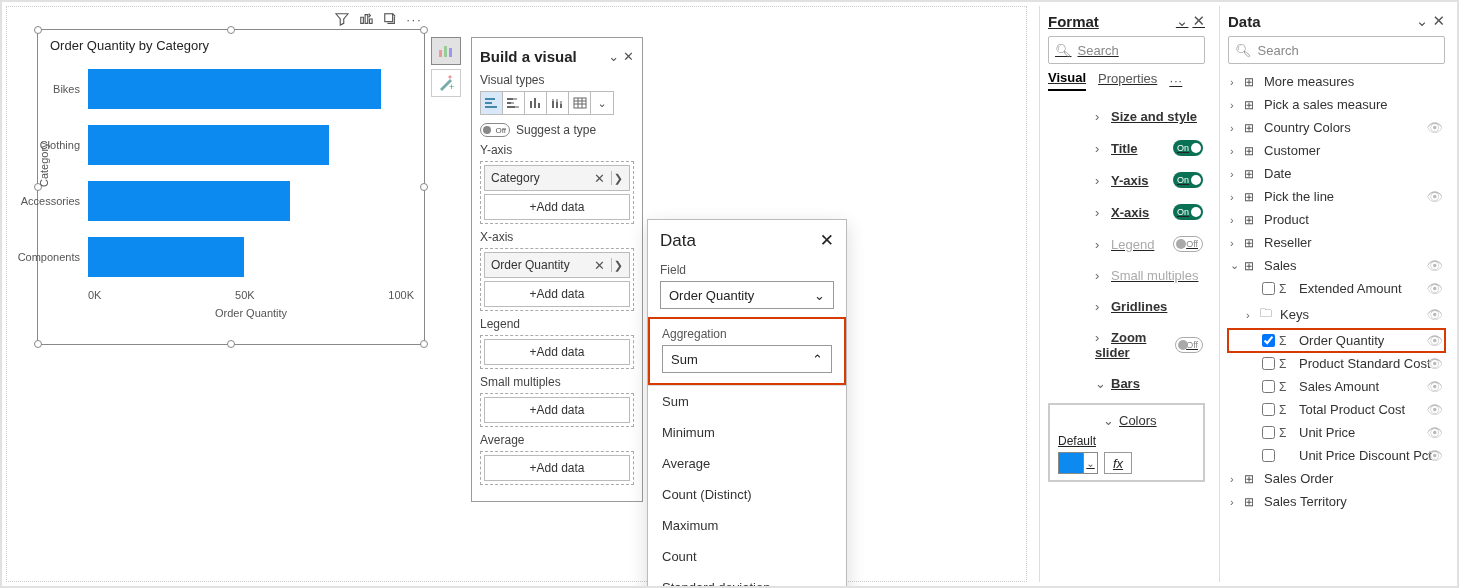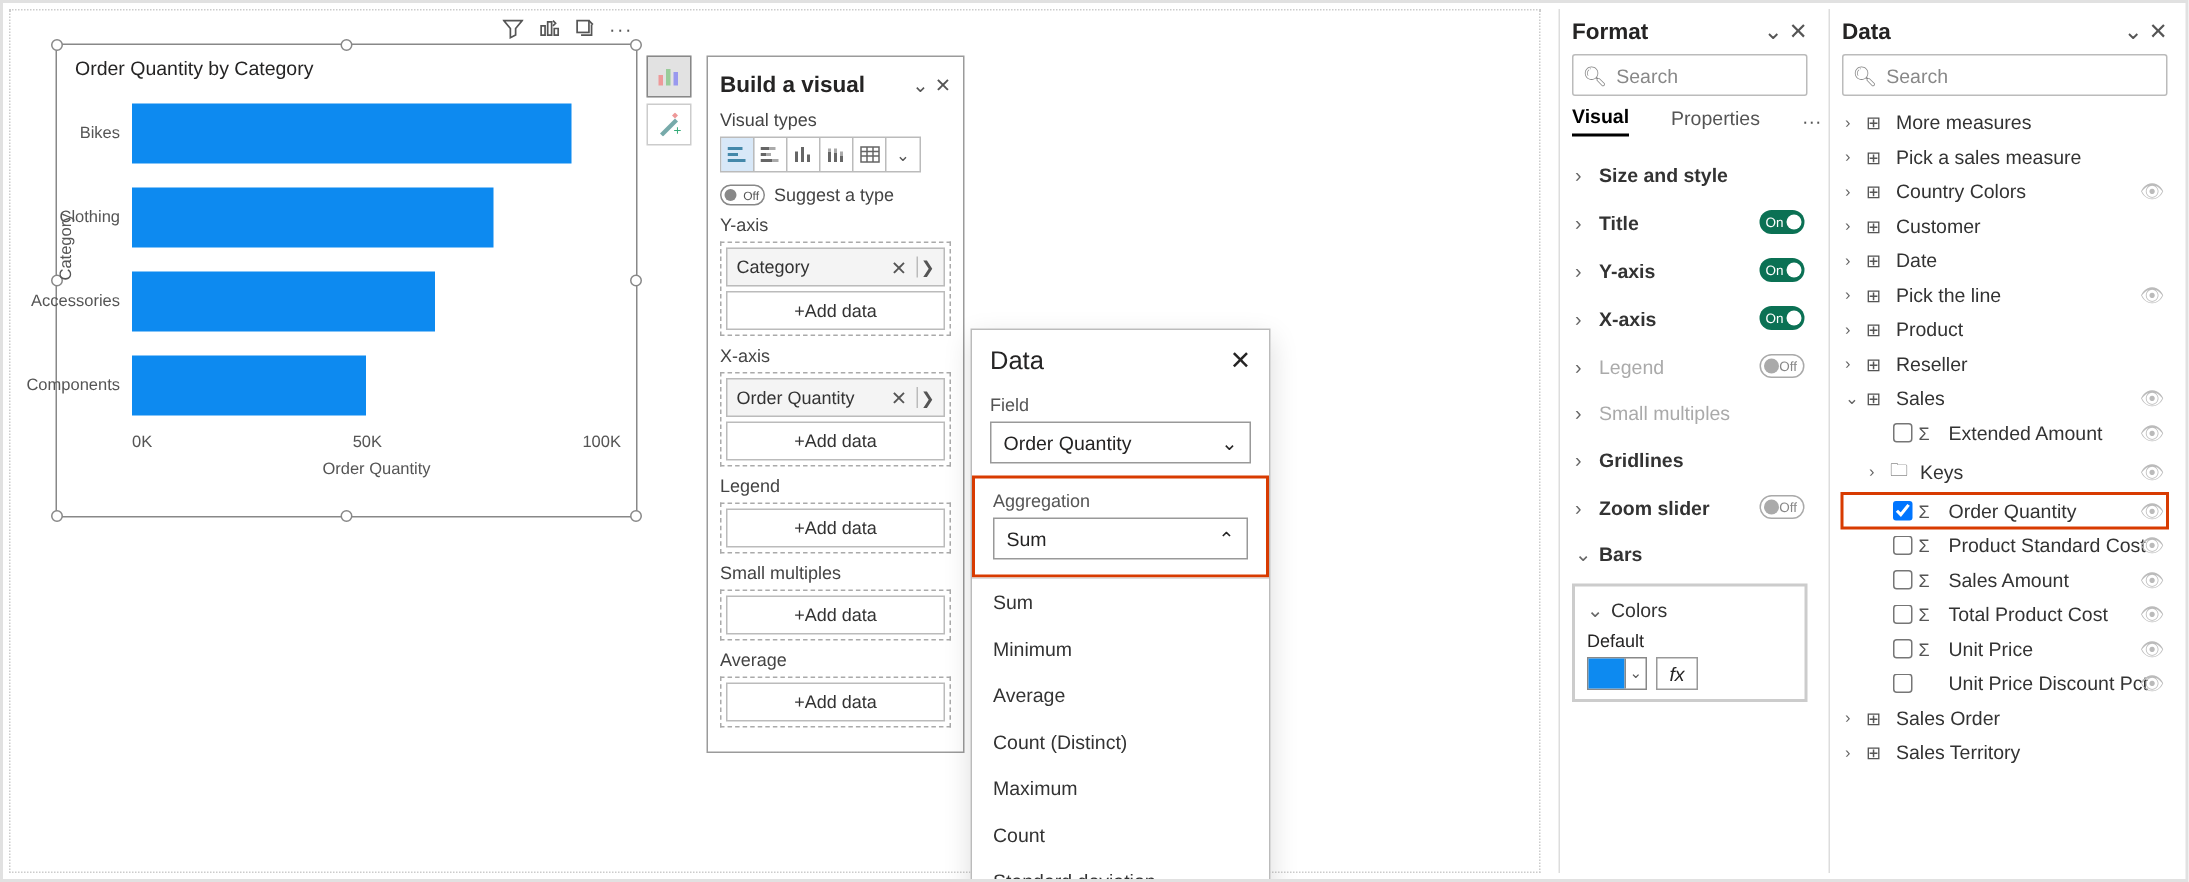--- a/index.html
+++ b/index.html
@@ -46,30 +46,30 @@
 .add-data{height:26px;border:1px solid #bbb;background:#fff;display:flex;align-items:center;justify-content:center;font-size:12px;color:#333;margin-top:3px;}
 
 .data-popup{position:absolute;left:640px;top:212px;width:200px;border:1px solid #bbb;background:#fff;box-shadow:0 6px 18px rgba(0,0,0,.15);}
 .data-popup .hdr{display:flex;justify-content:space-between;align-items:center;padding:10px 12px 4px;font-size:17px;font-weight:400;}
 .data-popup .lbl{padding:8px 12px 4px;font-size:12px;color:#555;}
 .data-popup select,.data-popup .sel{margin:0 12px 8px;width:calc(100% - 24px);height:28px;border:1px solid #999;background:#fff;padding:0 8px;font-size:13px;display:flex;align-items:center;justify-content:space-between;}
 .agg-box{border:2px solid #d83b01;padding-bottom:2px;margin:0 0 0 0;}
 .agg-options{border-top:1px solid #ddd;}
 .agg-opt{padding:8px 14px;font-size:13px;color:#333;}
 
-.format-pane{position:absolute;right:244px;top:4px;width:174px;bottom:4px;border-left:1px solid #ddd;background:#fff;padding:6px 8px;}
+.format-pane{position:absolute;right:244px;top:4px;width:174px;bottom:4px;border-left:1px solid #ddd;background:#fff;padding:6px 8px;text-decoration:underline;}
 .data-pane{position:absolute;right:4px;top:4px;width:234px;bottom:4px;border-left:1px solid #ddd;background:#fff;padding:6px 8px;}
 .pane-hdr{display:flex;align-items:center;justify-content:space-between;font-size:15px;font-weight:600;margin-bottom:6px;}
 .pane-hdr .ctrls{display:flex;gap:4px;color:#555;font-weight:400;}
 .search-box{height:28px;border:1px solid #bbb;border-radius:2px;display:flex;align-items:center;padding:0 6px;color:#888;gap:6px;margin-bottom:6px;}
-.tabs{display:flex;gap:28px;align-items:center;margin:6px 0 10px;font-size:13px;}
+.tabs{display:flex;gap:12px;align-items:center;margin:6px 0 10px;font-size:13px;}
 .tab{padding-bottom:4px;color:#555;cursor:pointer;}
 .tab.active{color:#000;border-bottom:2px solid #000;font-weight:600;}
 .tabs .more{color:#555;}
-.format-item{display:flex;align-items:center;justify-content:space-between;padding:8px 2px;font-size:13px;color:#333;}
+.format-item{display:flex;align-items:center;justify-content:space-between;padding:8px 2px;font-size:13px;color:#333;margin-left:45px;}
 .format-item.disabled{color:#aaa;}
 .format-item .chev{margin-right:6px;color:#666;width:10px;display:inline-block;}
 .toggle-on{width:30px;height:16px;border-radius:8px;background:#0b7154;color:#fff;font-size:9px;display:flex;align-items:center;padding-left:4px;position:relative;}
 .toggle-on::after{content:"";width:10px;height:10px;border-radius:50%;background:#fff;position:absolute;right:2px;top:3px;}
 .toggle-off{width:30px;height:16px;border-radius:8px;border:1px solid #aaa;color:#888;font-size:9px;display:flex;align-items:center;justify-content:flex-end;padding-right:4px;position:relative;}
 .toggle-off::before{content:"";width:10px;height:10px;border-radius:50%;background:#aaa;position:absolute;left:2px;top:2px;}
 .colors-box{border:2px solid #ccc;padding:6px 8px;margin-top:4px;}
 .color-swatch{width:40px;height:22px;border:1px solid #888;display:flex;}
 .color-swatch .c{flex:1;background:#0d8af0;}
 .color-swatch .dd{width:14px;border-left:1px solid #888;display:flex;align-items:center;justify-content:center;color:#555;font-size:10px;}

